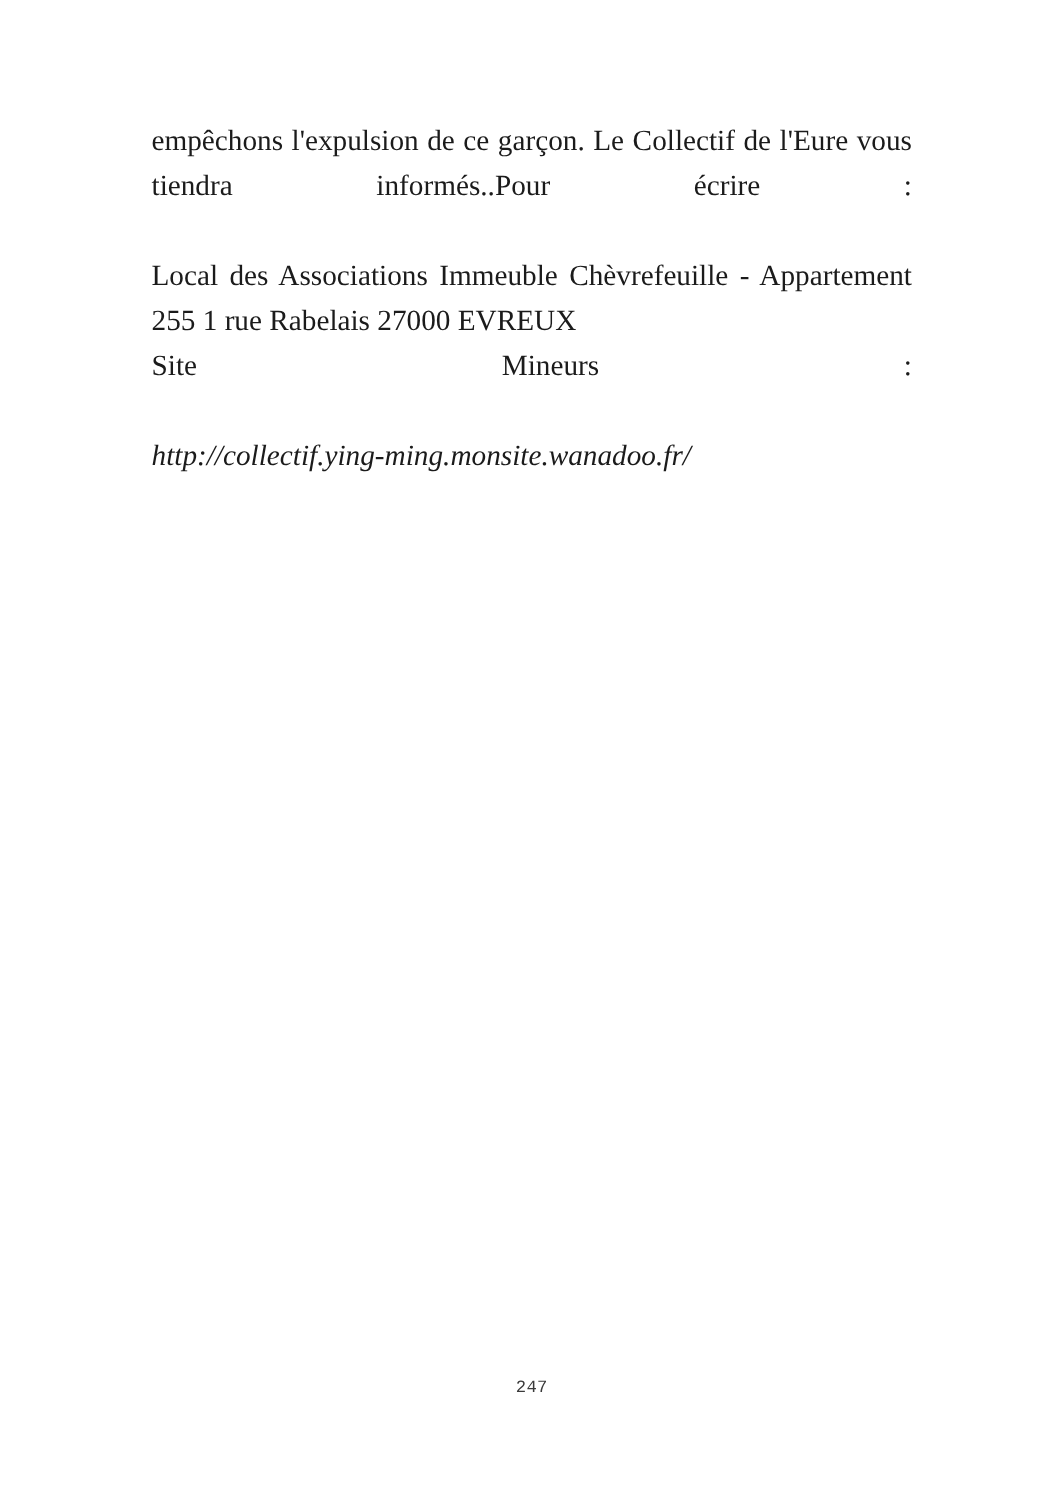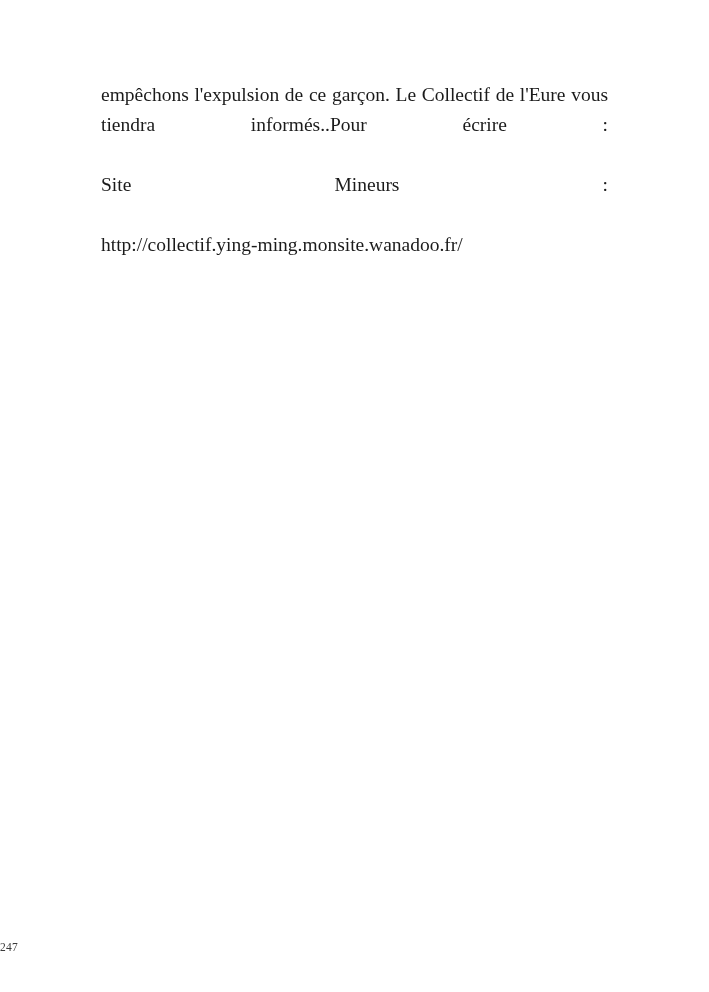--- a/index.html
+++ b/index.html
@@ -38,43 +38,46 @@
     color: #1b1b1b;
   }
   
   .para.stretch-last::after {
     content: "";
     display: inline-block;
     width: 100%;
   }
   .nowrap {
     white-space: nowrap;
+    font-style: italic;
   }
   .folio {
     position: absolute;
     left: 0;
-    top: 941px;
+    top: 919px;
     width: 709px;
-    font-family: Liberation Serif, serif;
+    text-align: center;
+    font-family: Liberation Mono, monospace;
     font-size: 11.5px;
     color: #3a3a3a;
     letter-spacing: 0.2px;
   }
 </style>
 </head>
 <body>
 
 <div class="page">
 
   <div class="content">
 
     <p class="para stretch-last"><span>empêchons l'expulsion de ce garçon. Le Collectif de l'Eure vous tiendra informés..Pour écrire :</span></p>
 
 
 
+    <p class="para"><span>Local des Associations Immeuble Chèvrefeuille - Appartement 255 1 rue Rabelais 27000 EVREUX</span></p>
 
     <p class="para stretch-last"><span>Site</span> <span>Mineurs :</span></p>
 
     <p class="para"><span class="nowrap">http://collectif.ying-ming.monsite.wanadoo.fr/</span></p>
 
   </div>
 
   <div class="folio">247</div>
 
 </div>

